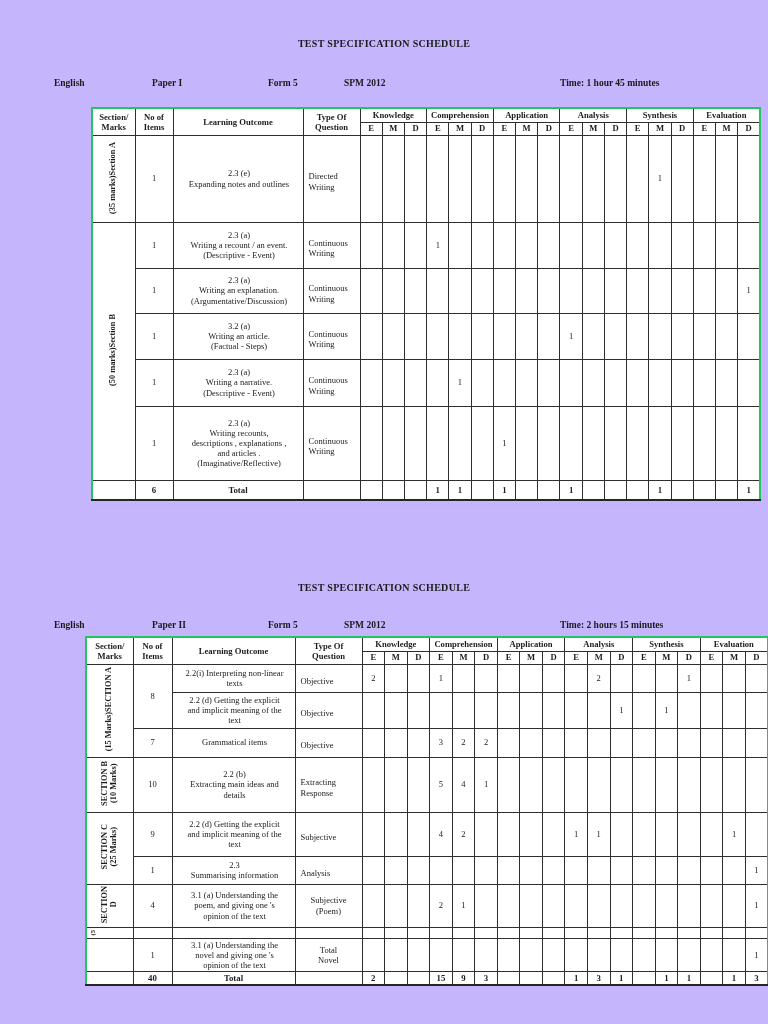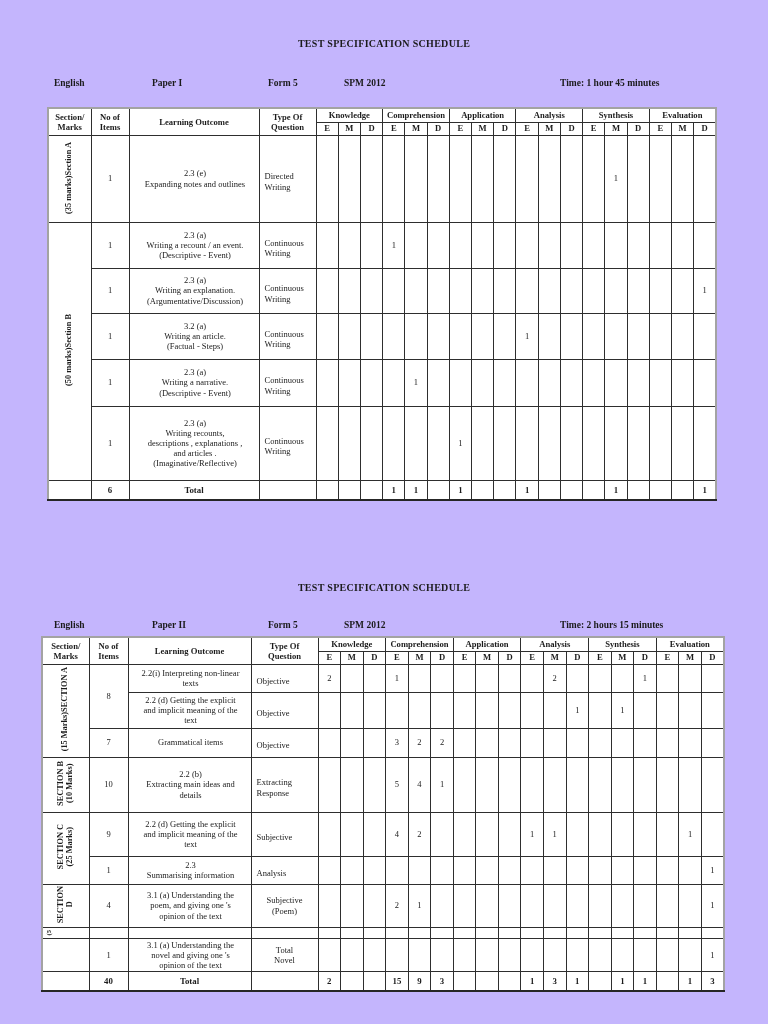--- a/index.html
+++ b/index.html
@@ -26,22 +26,23 @@
   #meta1 { top: 70px; }
   #meta2 { top: 612px; }
   .meta span { position: absolute; top: 0; white-space: nowrap; margin-top: 8px; }
   .mx0 { left: 54px; } .mx1 { left: 152px; } .mx2 { left: 268px; }
   .mx3 { left: 344px; } .mx4 { left: 560px; }
 
   table.spec {
     position: absolute;
     border-collapse: collapse;
     table-layout: fixed;
-    border: 2px solid #a3a3a3;
+    border: 2px solid #22c55e;
     background: #ffffff;
+    margin-left: 44px;
   }
   #table1 { left: 47px; top: 107px; width: 670px; }
   #table2 { left: 41px; top: 636px; width: 684px; }
 
   .spec th, .spec td {
     border: 1px solid #2e2e2e;
     padding: 0 1px;
     font-size: 8.5px;
     line-height: 1.18;
     text-align: center;
@@ -639,21 +640,21 @@
           <td class="mk"></td>
           <td class="mk"></td>
           <td class="mk"></td>
           <td class="mk"></td>
           <td class="mk"></td>
           <td class="mk"></td>
           <td class="mk"></td>
           <td class="mk"></td>
           <td class="mk">1</td>
         </tr>
-        <tr class="total" style="height: 20px;">
+        <tr class="total" style="height: 14px;">
           <td class="sec"></td>
           <td class="items">40</td>
           <td class="out">Total</td>
           <td class="typ"></td>
           <td class="mk">2</td>
           <td class="mk"></td>
           <td class="mk"></td>
           <td class="mk">15</td>
           <td class="mk">9</td>
           <td class="mk">3</td>

